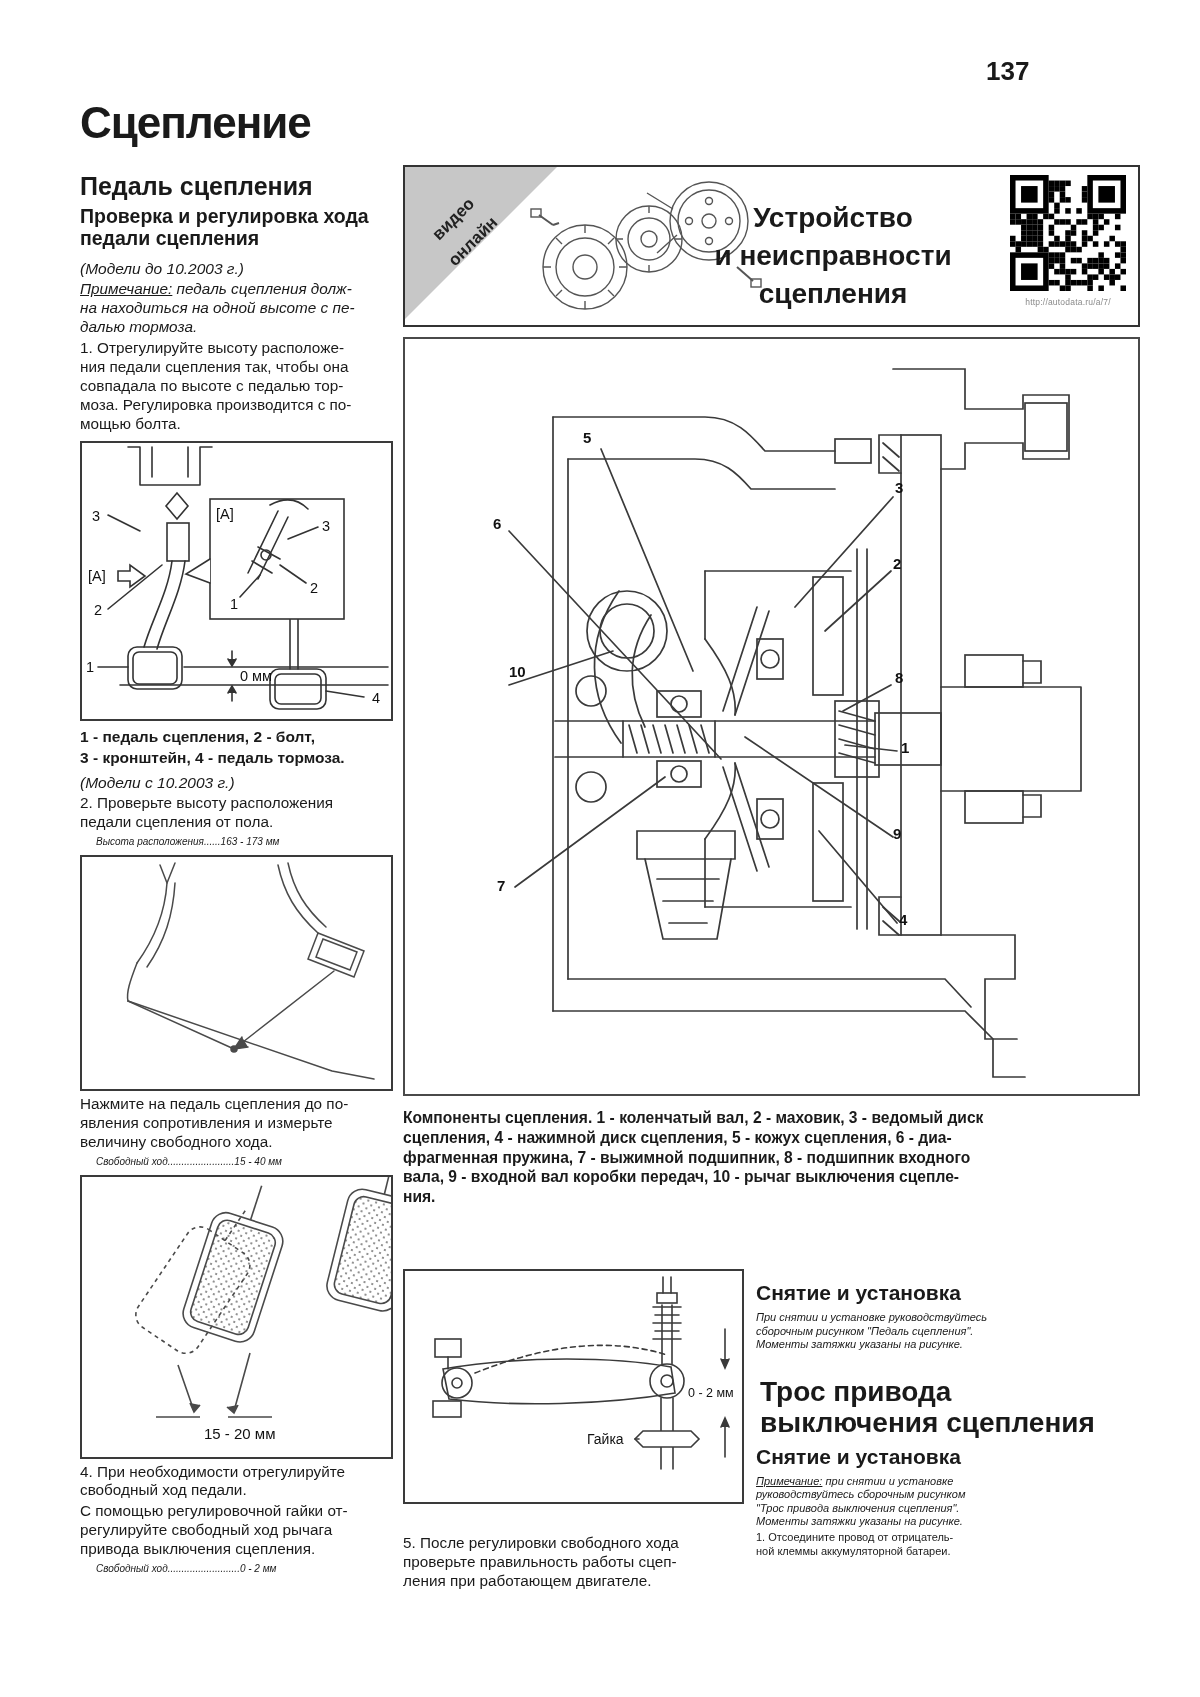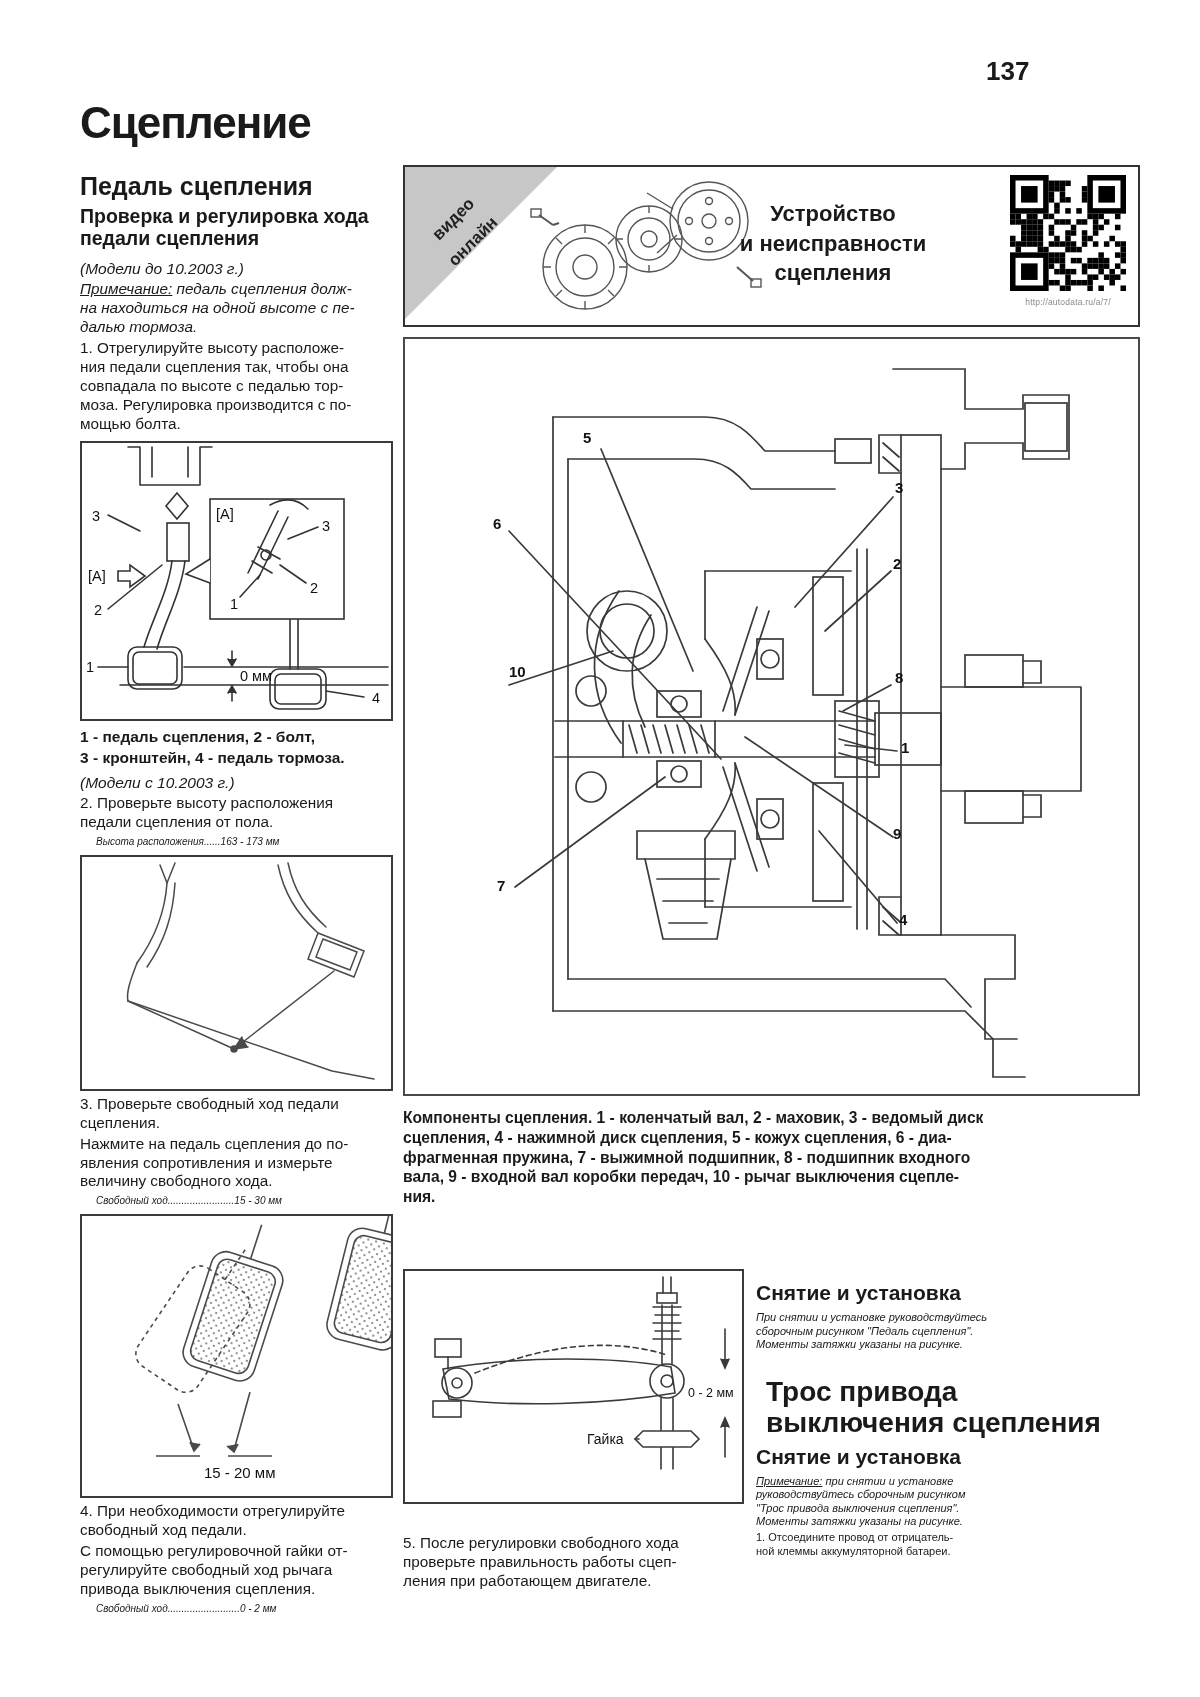--- a/index.html
+++ b/index.html
@@ -15,32 +15,32 @@
   .figcap{font-weight:bold;font-size:15.5px;line-height:1.3;white-space:pre-line;margin:6px 0 4px 0;}
   .figbox{border:2px solid #3a3a3a;background:#fff;position:relative;margin:8px 0 4px 0;}
   #page-number{position:absolute;left:986px;top:56px;font-size:26px;font-weight:bold;}
   #left-col{position:absolute;left:80px;top:98px;width:313px;}
   #left-col h1{font-size:44px;font-weight:bold;margin:0 0 24px 0;letter-spacing:-1px;}
   #left-col h2{font-size:25px;font-weight:bold;margin:0 0 4px 0;}
   #left-col h3{font-size:19.5px;font-weight:bold;line-height:1.15;margin:0 0 10px 0;white-space:pre-line;}
   #right-region{position:absolute;left:403px;top:165px;width:737px;}
   .banner{height:158px;border:2px solid #333;position:relative;margin-bottom:10px;overflow:hidden;}
   .banner-title{position:absolute;left:288px;top:32px;width:280px;text-align:center;
-    font-weight:bold;font-size:22px;line-height:1.35;white-space:pre-line;}
+    font-weight:bold;font-size:28px;line-height:1.35;white-space:pre-line;}
   .qr-wrap{position:absolute;right:10px;top:8px;width:120px;text-align:center;}
   .qr-url{font-size:8.5px;color:#8a8a8a;margin-top:2px;letter-spacing:0.2px;}
   .main-figure{height:755px;border:2px solid #4a4a4a;position:relative;background:#fff;}
   .callout{position:absolute;font-size:15px;font-weight:600;color:#111;}
   .main-caption{font-weight:bold;font-size:15.6px;line-height:1.27;text-align:justify;
     white-space:pre-line;margin:12px 0 0 0;}
   .bottom-row{display:flex;margin-top:62px;}
   .bottom-left{width:341px;flex:none;}
   .bottom-right{flex:1;padding-left:12px;padding-top:12px;}
   .bottom-right h3{font-size:21px;font-weight:bold;margin:0 0 6px 0;}
-  .bottom-right h2{font-size:28px;font-weight:bold;line-height:1.12;margin:24px 0 6px 10px;white-space:pre-line;}
+  .bottom-right h2{font-size:28px;font-weight:bold;line-height:1.12;margin:24px 0 6px 4px;white-space:pre-line;}
   .bottom-right .p,.bottom-right .note{font-size:11px;}
   .step5{margin-top:30px;}
   svg text{font-family:"Liberation Sans",sans-serif;}
 </style>
 </head>
 <body>
 
 <div id="page-number">137</div>
 
 <div id="left-col">
@@ -135,26 +135,24 @@
         <path d="M206 6 c6 28 18 46 38 64"></path>
         <path d="M236 76 L282 94 L272 120 L226 102 Z"></path>
         <path d="M241 82 L275 95 L268 113 L234 100 Z"></path>
         <path d="M252 114 L152 192 M152 192 L46 144"></path>
         <path d="M160 180 l-8 12 l14 -2" fill="#4a4a4a"></path>
         <circle cx="152" cy="192" r="3" fill="#4a4a4a"></circle>
       </g>
     </svg>
   </div>
 
-  <p class="p">3. Проверьте свободный ход педали
-сцепления.</p>
   <p class="p">Нажмите на педаль сцепления до по-
 явления сопротивления и измерьте
 величину свободного хода.</p>
-  <div class="spec">Свободный ход........................15 - 30 мм</div>
+  <div class="spec">Свободный ход........................15 - 40 мм</div>
 
   <div class="figbox" style="height:280px;">
     <svg width="309" height="276" viewBox="0 0 309 276">
       <defs>
         <pattern id="dots" width="8" height="8" patternUnits="userSpaceOnUse">
           <circle cx="2" cy="2" r="1.1" fill="#777"></circle>
           <circle cx="6" cy="6" r="1.1" fill="#777"></circle>
         </pattern>
       </defs>
       <g stroke="#4a4a4a" stroke-width="1.6" fill="none">

